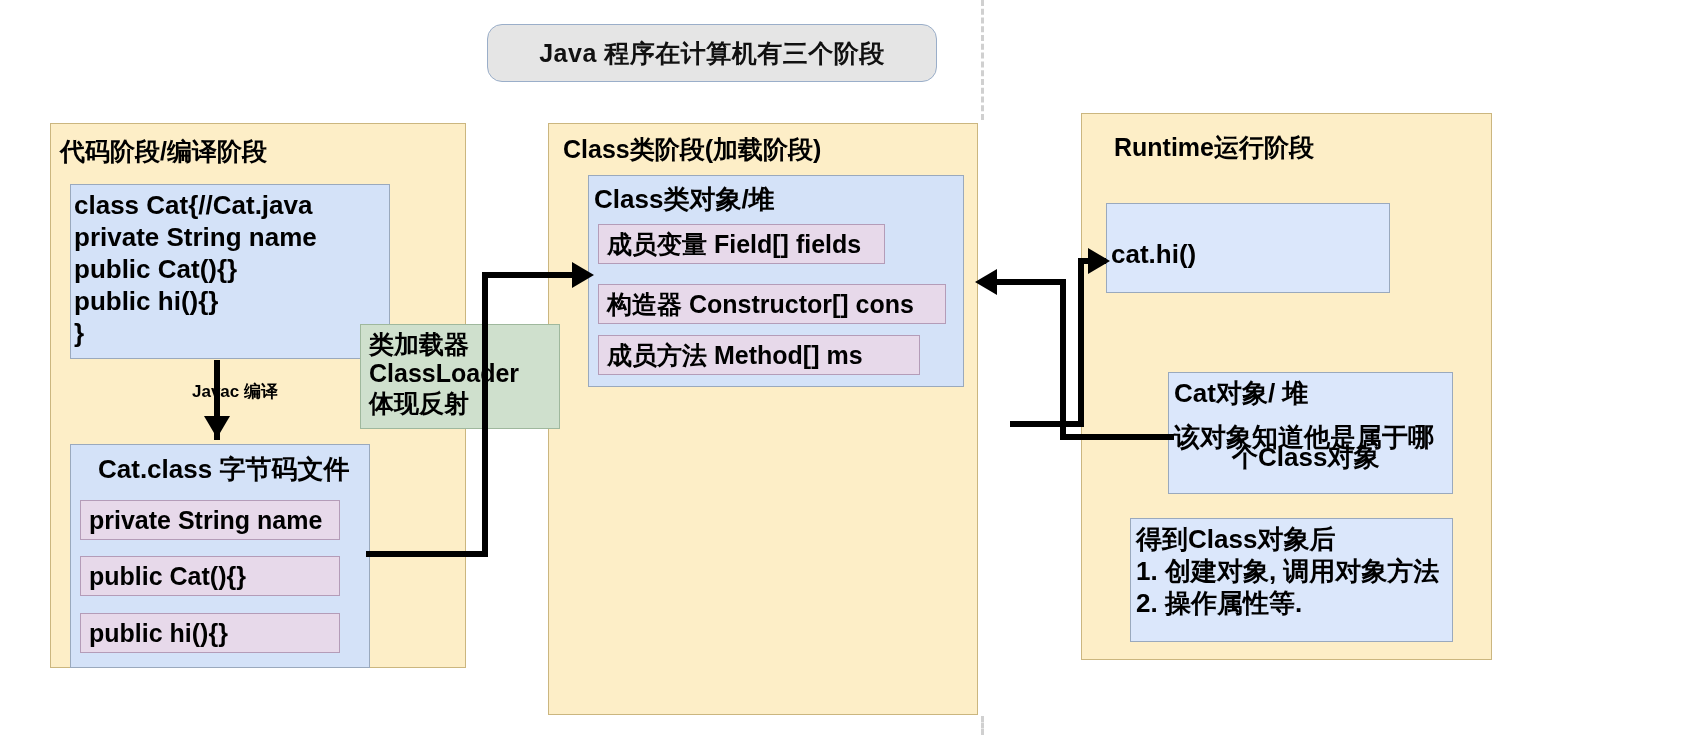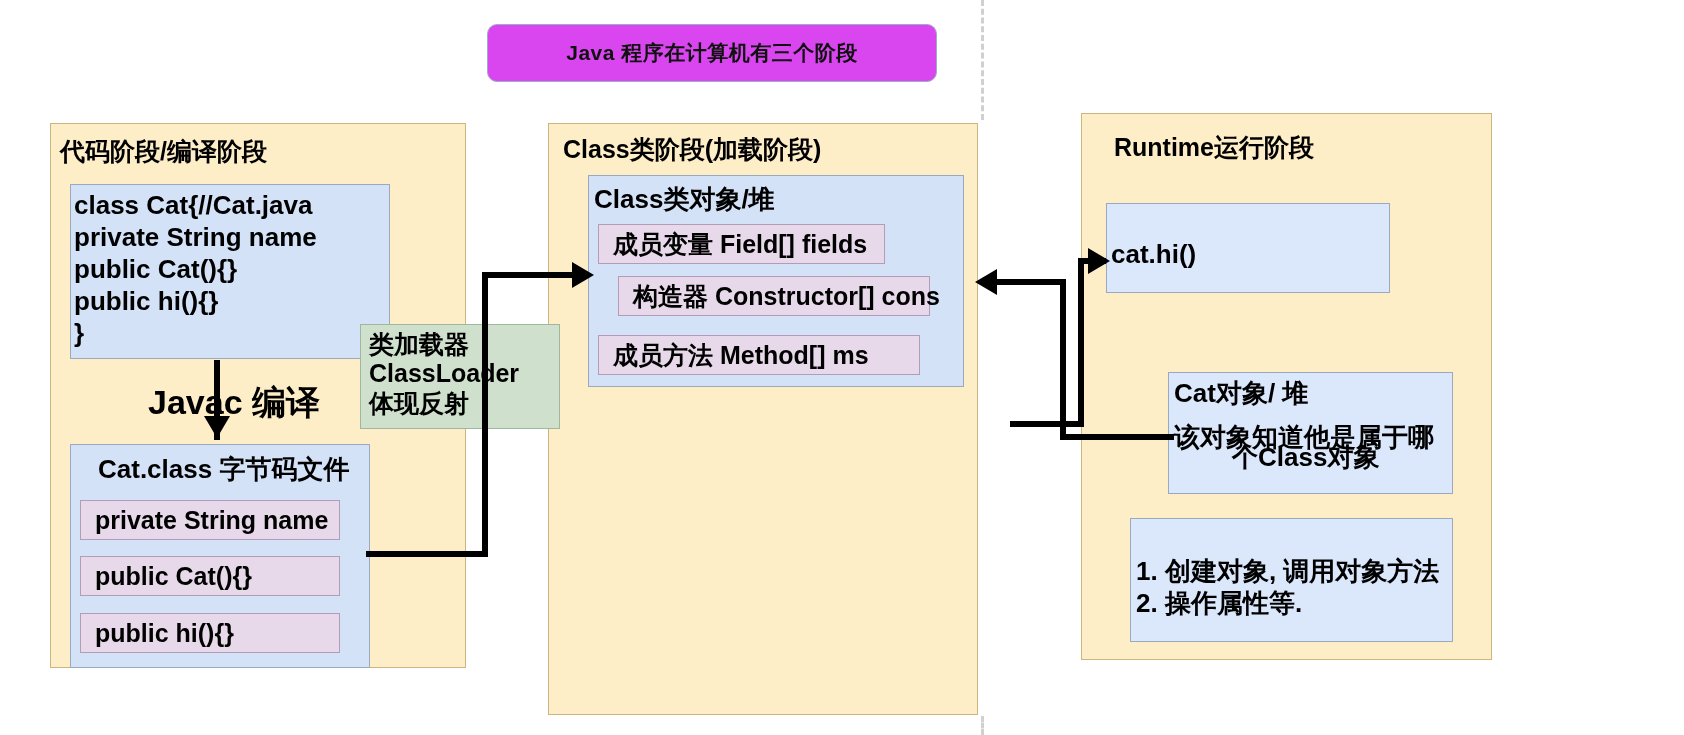--- a/index.html
+++ b/index.html
@@ -16,25 +16,25 @@
     height: 735px;
     background: #ffffff;
     overflow: hidden;
   }
 
   
   .abs { position: absolute; box-sizing: border-box; }
 
   .title-box {
     left: 487px; top: 24px; width: 450px; height: 58px;
-    background: #d946ef;
+    background: #e5e5e5;
     border: 1px solid #9aaec9;
-    border-radius: 10px;
+    border-radius: 15px;
     display: flex; align-items: center; justify-content: center;
-    font-size: 21px; font-weight: bold; color: #111;
+    font-size: 25px; font-weight: bold; color: #111;
     letter-spacing: 0.5px;
   }
 
   .phase {
     background: #fdeec7;
     border: 1px solid #cbb67f;
   }
   .phase-title {
     position: absolute;
     font-size: 25px;
@@ -48,21 +48,21 @@
     border: 1px solid #9aa9bd;
   }
   .blue-box-pale {
     background: #dbe7fb;
     border: 1px solid #9aa9bd;
   }
   .pink-box {
     background: #e7d9ea;
     border: 1px solid #b49cb8;
     display: flex; align-items: center;
-    padding-left: 14px;
+    padding-left: 8px;
     font-size: 25px; font-weight: bold; color: #000;
     white-space: nowrap;
   }
   .green-box {
     background: #cfe0cd;
     border: 1px solid #9fb89d;
     font-size: 25px; font-weight: bold; color: #000;
     line-height: 1.17;
     padding: 5px 8px 0 8px;
   }
@@ -94,24 +94,25 @@
     border-bottom: 13px solid transparent;
     border-right: 22px solid #000;
   }
   .dashed-v {
     position: absolute;
     width: 0;
     border-left: 3px dashed #d0d0d0;
   }
   .edge-label {
     position: absolute;
-    font-size: 34px;
+    font-size: 17px;
     font-weight: bold;
     color: #000;
     white-space: nowrap;
+    margin-left: 44px;
   }
 </style>
 </head>
 <body>
 
 <div id="canvas">
 
   <div class="dashed-v" style="left:981px; top:0px; height:120px;"></div>
   <div class="dashed-v" style="left:981px; top:716px; height:19px;"></div>
 
@@ -136,35 +137,36 @@
   <div class="abs pink-box" style="left:80px; top:500px; width:260px; height:40px;">private String name</div>
   <div class="abs pink-box" style="left:80px; top:556px; width:260px; height:40px;">public Cat(){}</div>
   <div class="abs pink-box" style="left:80px; top:613px; width:260px; height:40px;">public hi(){}</div>
 
   <div class="abs phase" style="left:548px; top:123px; width:430px; height:592px;"></div>
   <div class="phase-title" style="left:556px; top:133px;margin-left:7px;">Class类阶段(加载阶段)</div>
 
   <div class="abs blue-box" style="left:588px; top:175px; width:376px; height:212px;"></div>
   <div class="boxlabel" style="left:594px; top:182px;">Class类对象/堆</div>
   <div class="abs pink-box" style="left:598px; top:224px; width:287px; height:40px;">成员变量 Field[] fields</div>
-  <div class="abs pink-box" style="left:598px; top:276px; width:312px; height:40px;margin-left:20px;">构造器 Constructor[] cons</div>
+  <div class="abs pink-box" style="left:598px; top:284px; width:348px; height:40px;">构造器 Constructor[] cons</div>
   <div class="abs pink-box" style="left:598px; top:335px; width:322px; height:40px;">成员方法 Method[] ms</div>
 
   <div class="abs phase" style="left:1081px; top:113px; width:411px; height:547px;"></div>
   <div class="phase-title" style="left:1114px; top:131px;">Runtime运行阶段</div>
 
   <div class="abs blue-box-pale" style="left:1106px; top:203px; width:284px; height:90px;"></div>
   <div class="boxlabel" style="left:1111px; top:239px;">cat.hi()</div>
 
   <div class="abs blue-box-pale" style="left:1168px; top:372px; width:285px; height:122px;"></div>
   <div class="boxlabel" style="left:1174px; top:376px;">Cat对象/ 堆</div>
   <div class="boxlabel" style="left:1174px; top:420px;">该对象知道他是属于哪</div>
   <div class="boxlabel" style="left:1232px; top:440px;">个Class对象</div>
 
   <div class="abs blue-box-pale" style="left:1130px; top:518px; width:323px; height:124px;"></div>
+  <div class="boxlabel" style="left:1136px; top:522px;">得到Class对象后</div>
   <div class="boxlabel" style="left:1136px; top:554px;">1. 创建对象, 调用对象方法</div>
   <div class="boxlabel" style="left:1136px; top:586px;">2. 操作属性等.</div>
 
   <div class="line hline" style="left:366px; top:551px; width:122px;"></div>
   <div class="line vline" style="left:482px; top:272px; height:285px;"></div>
   <div class="line hline" style="left:482px; top:272px; width:94px;"></div>
   <div class="arrowhead arrow-right" style="left:572px; top:262px;"></div>
 
   <div class="line hline" style="left:1010px; top:421px; width:74px;"></div>
   <div class="line vline" style="left:1078px; top:258px; height:166px;"></div>

